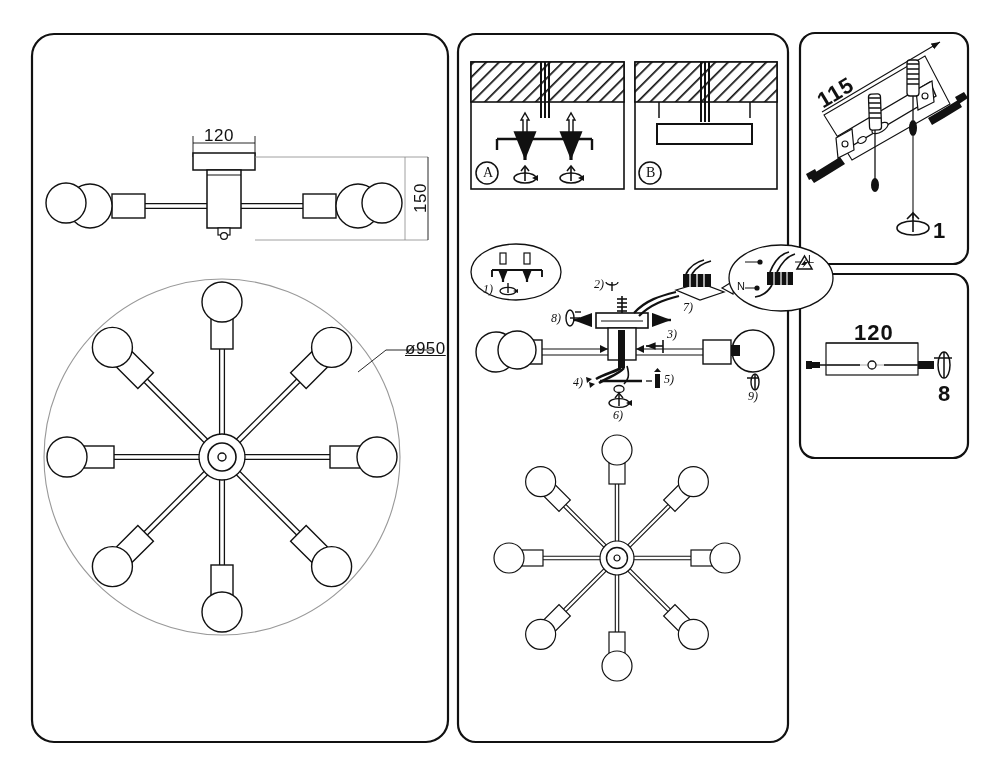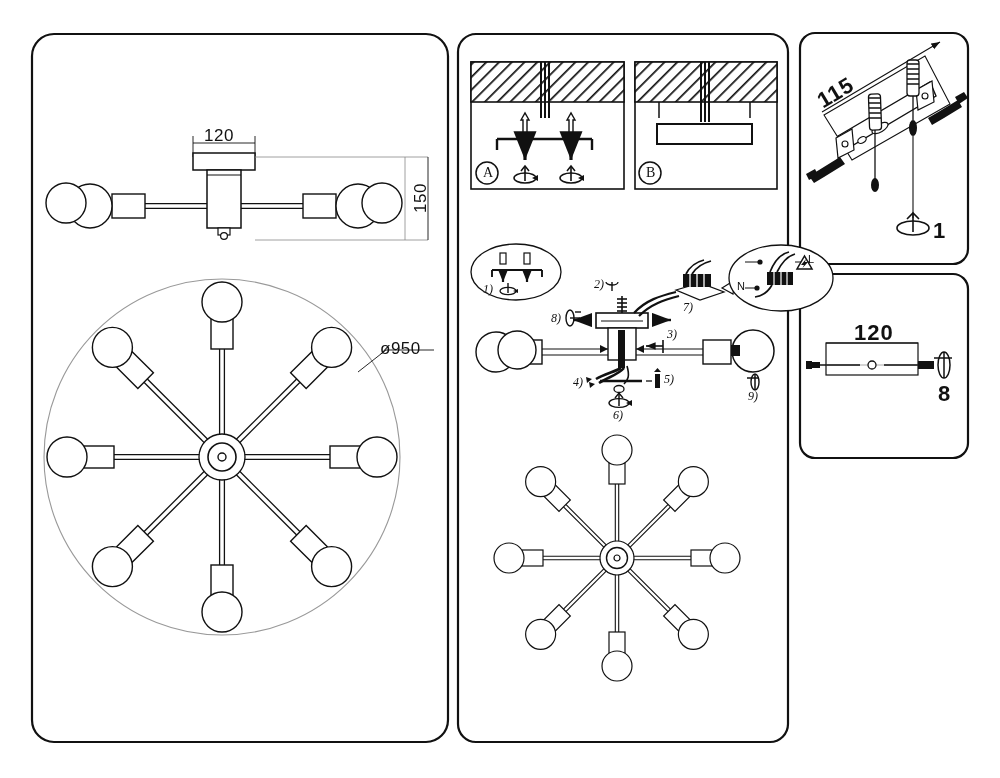--- a/index.html
+++ b/index.html
@@ -416,21 +416,21 @@
       <line x1="934" y1="358" x2="952" y2="358" stroke="#111" stroke-width="1.5"></line>
       <path d="M944,352 L944,378" stroke="#111" stroke-width="1.5"></path>
     </g>
   </g>
 </svg>
 
 <div class="lbl dim" style="left:204px;top:126px;">120</div>
 
 <div class="lbl dim rot90" style="left:403px;top:188px;width:36px;text-align:center;">150</div>
 
-<div class="lbl dim" style="left:380px;top:339px;">ø950</div>
+<div class="lbl dim" style="left:405px;top:339px;text-decoration:underline;">ø950</div>
 
 <div class="lbl" style="left:483px;top:165px;font-size:14px;font-family:'Liberation Serif',serif;">A</div>
 
 <div class="lbl" style="left:646px;top:165px;font-size:14px;font-family:'Liberation Serif',serif;">B</div>
 
 <div class="lbl step" style="left:483px;top:282px;">1)</div>
 <div class="lbl step" style="left:594px;top:277px;">2)</div>
 <div class="lbl step" style="left:667px;top:327px;">3)</div>
 <div class="lbl step" style="left:573px;top:375px;">4)</div>
 <div class="lbl step" style="left:664px;top:372px;">5)</div>

